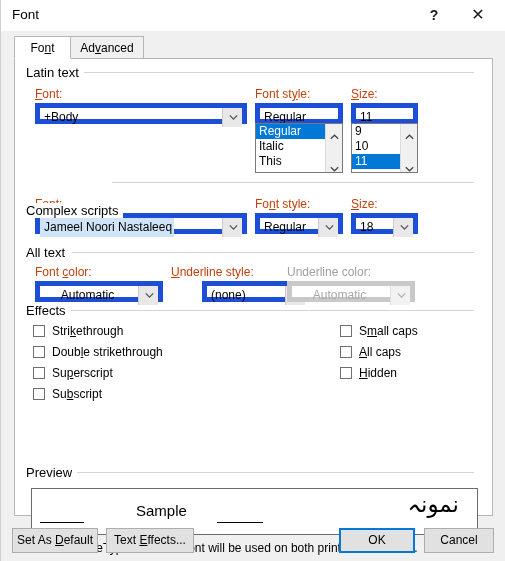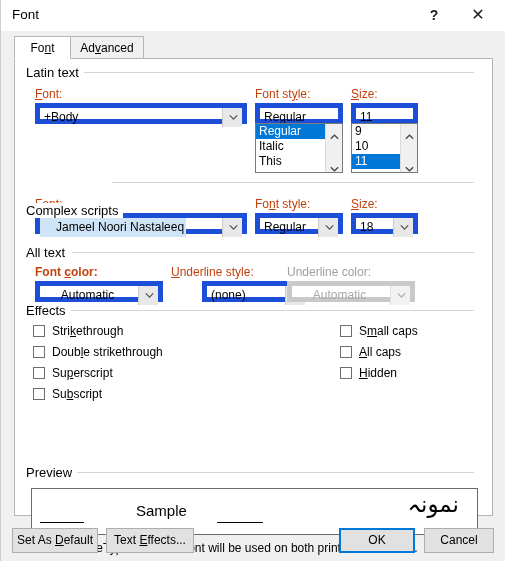--- a/index.html
+++ b/index.html
@@ -128,21 +128,21 @@
     line-height: 19px;
     padding-left: 4px;
     font-size: 12px;
     white-space: nowrap;
     overflow: hidden;
   }
   .combo .val.center { text-align: center; padding-left: 0; padding-right: 2px; }
   .combo .val.sel {
     background: #cfe4f7;
     display: inline-block;
-    padding-left: 16px;
+    padding-left: 4px;
     padding-right: 2px;
     width: auto;
     right: auto;
   }
   .combo .arrow {
     position: absolute;
     right: 0; top: 0;
     width: 20px; height: 19px;
     background: #e8e8e8;
     border-left: 1px solid #cacaca;
@@ -408,21 +408,21 @@
             <svg width="9" height="7" viewBox="0 0 9 7">
               <path d="M0.8 1.4 L4.5 5.1 L8.2 1.4" stroke="#555" stroke-width="1.3" fill="none"></path>
             </svg>
           </span>
       </div>
     </div>
 
     <div class="group-label" style="left:11px; top:186px;">All text</div>
     <div class="group-line" style="left:57px; top:193px; width:402px;"></div>
 
-    <div class="field-label" style="left:20px; top:206px;font-weight:bold;">Font <u>c</u>olor:</div>
+    <div class="field-label" style="left:20px; top:206px;">Font <u>c</u>olor:</div>
     <div class="combo" style="left:20px; top:222px; width:128px;">
       <div class="val center">Automatic</div>
       <div class="arrow">
         <span class="chev">
             <svg width="9" height="7" viewBox="0 0 9 7">
               <path d="M0.8 1.4 L4.5 5.1 L8.2 1.4" stroke="#555" stroke-width="1.3" fill="none"></path>
             </svg>
           </span>
       </div>
     </div>

